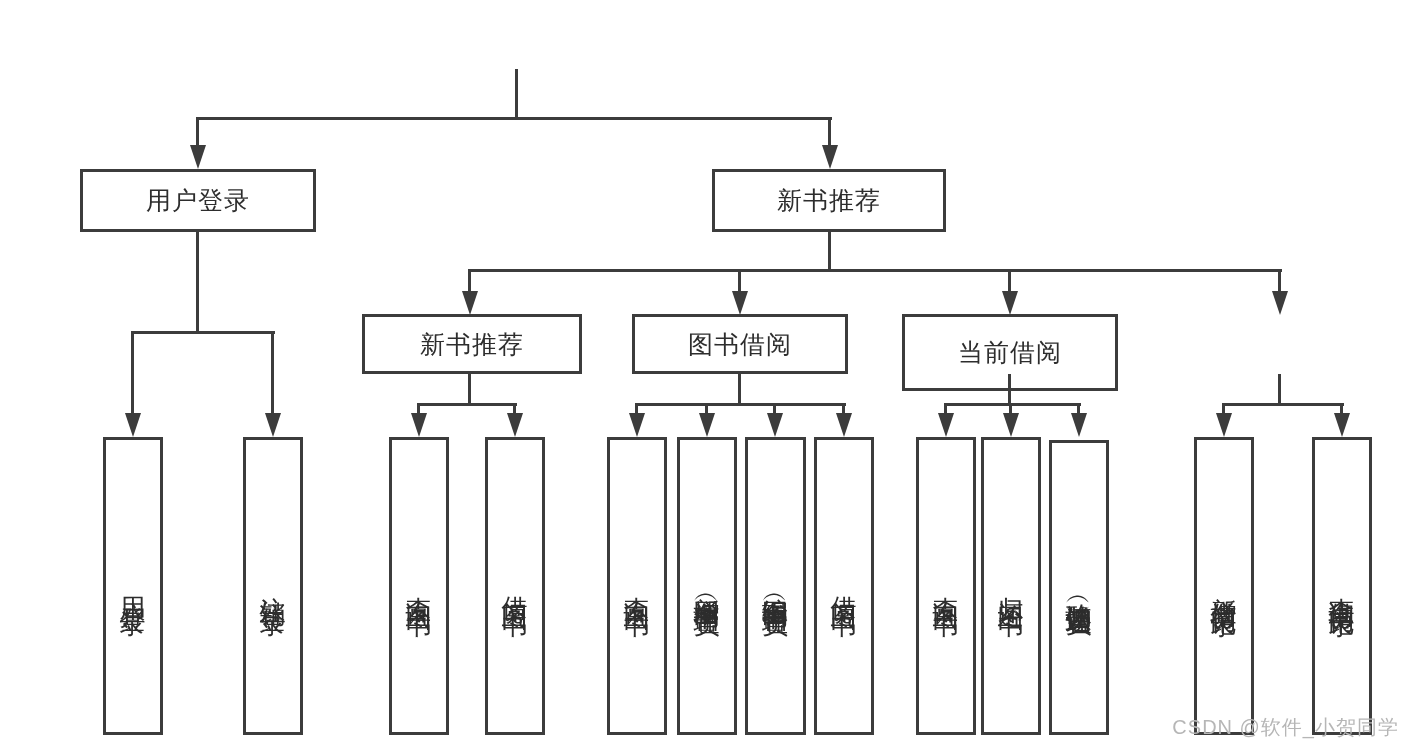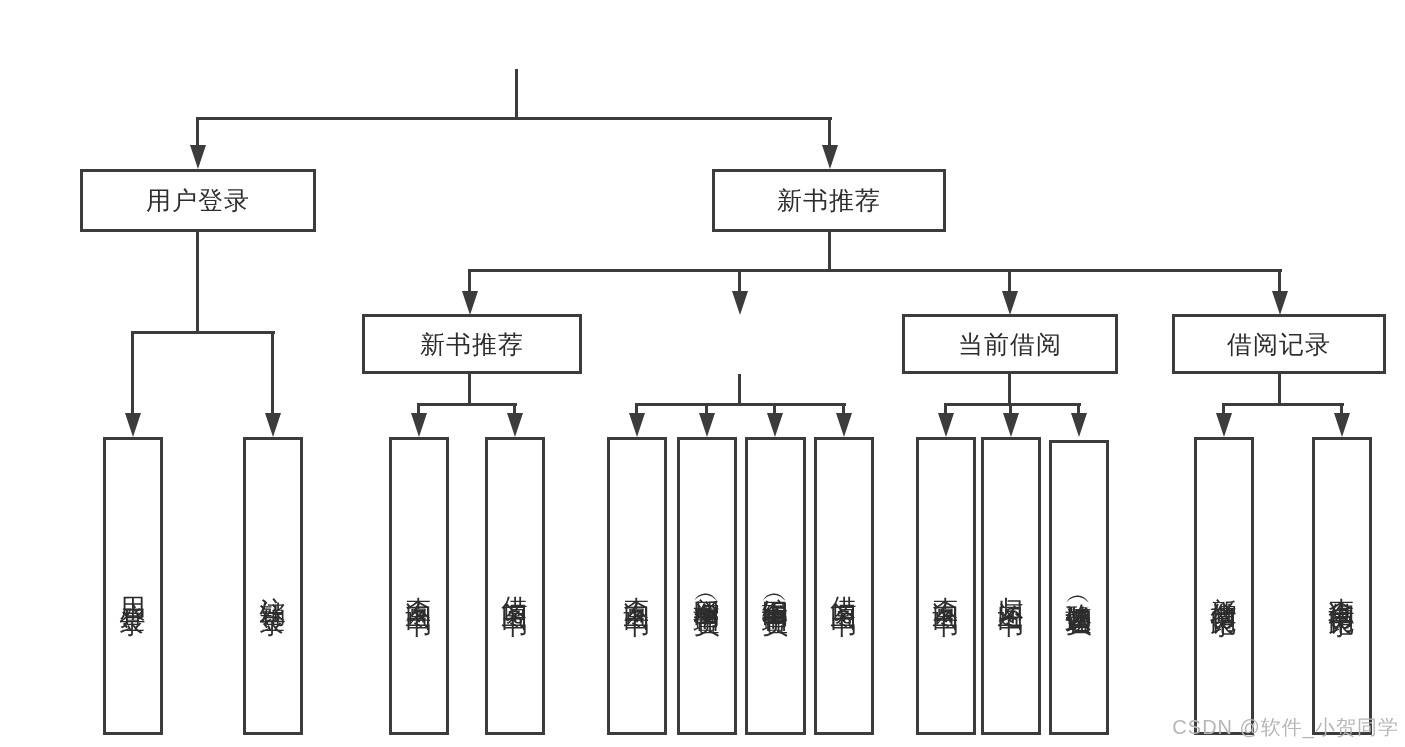--- a/index.html
+++ b/index.html
@@ -86,25 +86,25 @@
   <div class="vl" style="left:738px;top:269px;height:26px;"></div>
   <div class="arrow" style="left:732px;top:291px;"></div>
   <div class="vl" style="left:1008px;top:269px;height:26px;"></div>
   <div class="arrow" style="left:1002px;top:291px;"></div>
   <div class="vl" style="left:1278px;top:269px;height:26px;"></div>
   <div class="arrow" style="left:1272px;top:291px;"></div>
 
   <div class="node h" style="left:362px;top:314px;width:220px;height:60px;">
     <span>新书推荐</span>
   </div>
-  <div class="node h" style="left:902px;top:314px;width:216px;height:60px;">
+  <div class="node h" style="left:632px;top:314px;width:216px;height:60px;">
+    <span>图书借阅</span>
+  </div>
+  <div class="node h" style="left:902px;top:314px;width:216px;height:77px;">
     <span>当前借阅</span>
-  </div>
-  <div class="node h" style="left:1172px;top:314px;width:214px;height:60px;">
-    <span>借阅记录</span>
   </div>
 
   <div class="vl" style="left:468px;top:374px;height:32px;"></div>
   <div class="hl" style="left:417px;top:403px;width:100px;"></div>
   <div class="vl" style="left:417px;top:403px;height:13px;"></div>
   <div class="arrow" style="left:411px;top:413px;"></div>
   <div class="vl" style="left:513px;top:403px;height:13px;"></div>
   <div class="arrow" style="left:507px;top:413px;"></div>
 
   <div class="vl" style="left:738px;top:374px;height:32px;"></div>

